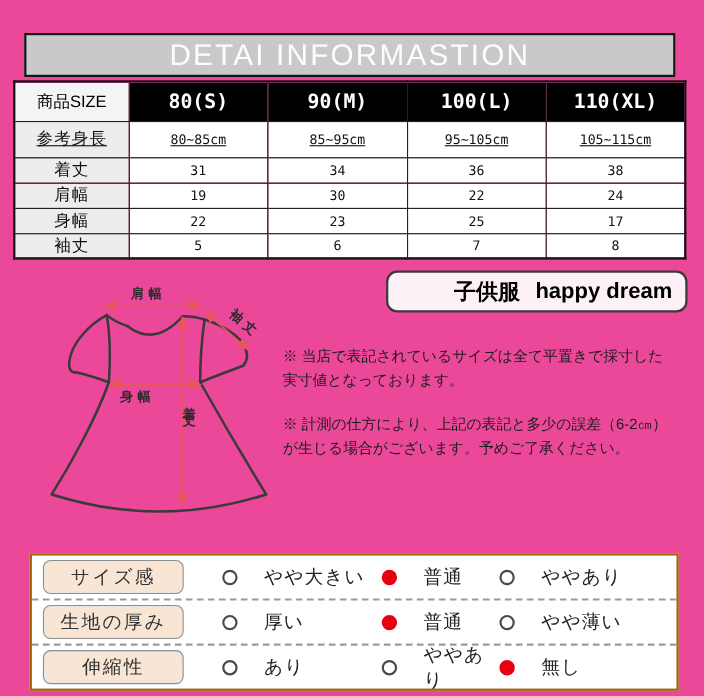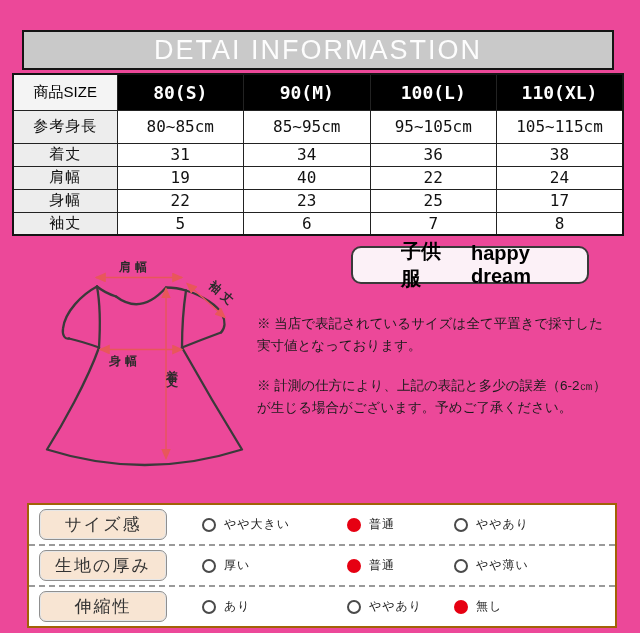--- a/index.html
+++ b/index.html
@@ -18,35 +18,35 @@
     table-layout:fixed;border:2px solid #141414;}
   table.size col.c0{width:104px;}
   table.size td,table.size th{border:1px solid #222;text-align:center;padding:0;
     font-weight:normal;overflow:hidden;white-space:nowrap;}
   table.size tr.hdr{height:36px;}
   table.size tr.hdr th{background:var(--header-bg,#000);color:#fff;
     font-family:"DejaVu Sans Mono",monospace;font-size:18px;font-weight:bold;
     border-left:1px solid #666;}
   table.size tr.hdr th.lbl{background:#f4f4f4;color:#000;
     font-family:"Liberation Sans",sans-serif;font-size:15px;font-weight:normal;border-left:none;}
-  table.size tr.tall{height:33px;}
+  table.size tr.tall{height:33px;text-decoration:underline;}
   table.size tr.short{height:23px;}
   table.size td.lbl{background:var(--label-cell-bg,#ededed);font-size:15px;letter-spacing:1px;}
-  table.size td.val{font-family:"DejaVu Sans Mono",monospace;font-size:16px;background:#fff;}
+  table.size td.val{font-family:"DejaVu Sans Mono",monospace;font-size:12px;background:#fff;}
 
   
   .diagram{position:absolute;left:30px;top:252px;width:230px;height:228px;}
   .dress{stroke:#3a3a3a;stroke-width:2.3;fill:none;stroke-linecap:round;stroke-linejoin:round;}
   .rline{stroke:var(--arrow-red,#e8575a);stroke-width:1.4;fill:none;}
   .dlabel{font-size:12px;font-weight:bold;fill:#2b2b2b;letter-spacing:4px;
     font-family:"Liberation Sans",sans-serif;}
   .dlabel.vert{writing-mode:vertical-rl;letter-spacing:6px;}
 
   
-  .brand{position:absolute;left:351px;top:246px;width:238px;height:38px;box-sizing:border-box;
+  .brand{position:absolute;left:351px;top:246px;width:274px;height:38px;box-sizing:border-box;
     background:var(--brand-bg,#fcf1f7);border:2px solid #3a3a3a;border-radius:10px;
     display:flex;align-items:center;justify-content:center;gap:14px;padding-left:48px;}
   .brand .jp{font-size:20px;font-weight:bold;color:#000;}
   .brand .en{font-size:20px;font-weight:bold;color:#000;letter-spacing:0px;}
 
   
   .notes{position:absolute;left:257px;top:313px;width:380px;font-size:13.5px;
     color:#1c1c1c;line-height:1.6;}
   .note{margin:0 0 19px 0;}
   .note div{white-space:nowrap;}
@@ -54,21 +54,21 @@
   
   .spec{position:absolute;left:27px;top:503px;width:590px;box-sizing:border-box;
     border:2px solid #a16207;background:#fff;}
   .spec-row{display:flex;align-items:center;height:39px;}
   .spec-row + .spec-row{border-top:2px dashed #9a9a9a;}
   .chip{width:128px;margin-left:10px;box-sizing:border-box;text-align:center;
     background:var(--chip-bg,#f8e5d3);border:1px solid #8f8f8f;border-radius:7px;
     box-shadow:inset 0 0 0 1px #e6e6e6;font-size:17px;letter-spacing:2px;color:#333;
     padding:3px 0;}
   .opts{flex:1;display:flex;align-items:center;margin-left:35px;}
-  .opt{display:flex;align-items:center;gap:8px;font-size:12px;color:#222;letter-spacing:1px;}
+  .opt{display:flex;align-items:center;gap:24px;font-size:17px;color:#222;letter-spacing:1px;}
   .opt.o1{width:145px;}
   .opt.o2{width:107px;}
   .opt.o3{flex:1;}
   .marker{width:14px;height:14px;border-radius:50%;border:2px solid #4a4a4a;background:#fff;
     box-sizing:border-box;flex:0 0 auto;}
   .marker.selected{background:var(--accent-red,#e60012);border-color:var(--accent-red,#e60012);}
 </style>
 </head>
 <body>
 
@@ -104,21 +104,21 @@
     <tr class="short">
       <td class="lbl">着丈</td>
       <td class="val">31</td>
       <td class="val">34</td>
       <td class="val">36</td>
       <td class="val">38</td>
     </tr>
     <tr class="short">
       <td class="lbl">肩幅</td>
       <td class="val">19</td>
-      <td class="val">40</td>
+      <td class="val">30</td>
       <td class="val">22</td>
       <td class="val">24</td>
     </tr>
     <tr class="short">
       <td class="lbl">身幅</td>
       <td class="val">22</td>
       <td class="val">23</td>
       <td class="val">25</td>
       <td class="val">17</td>
     </tr>

